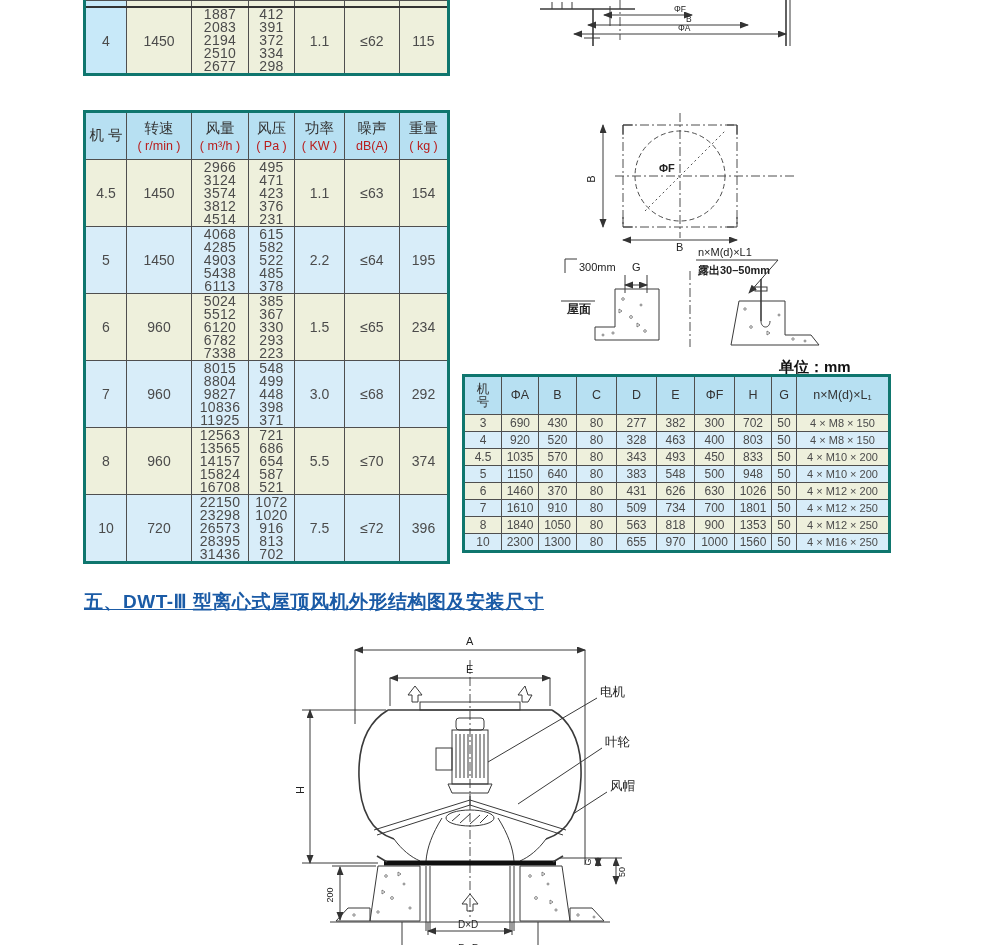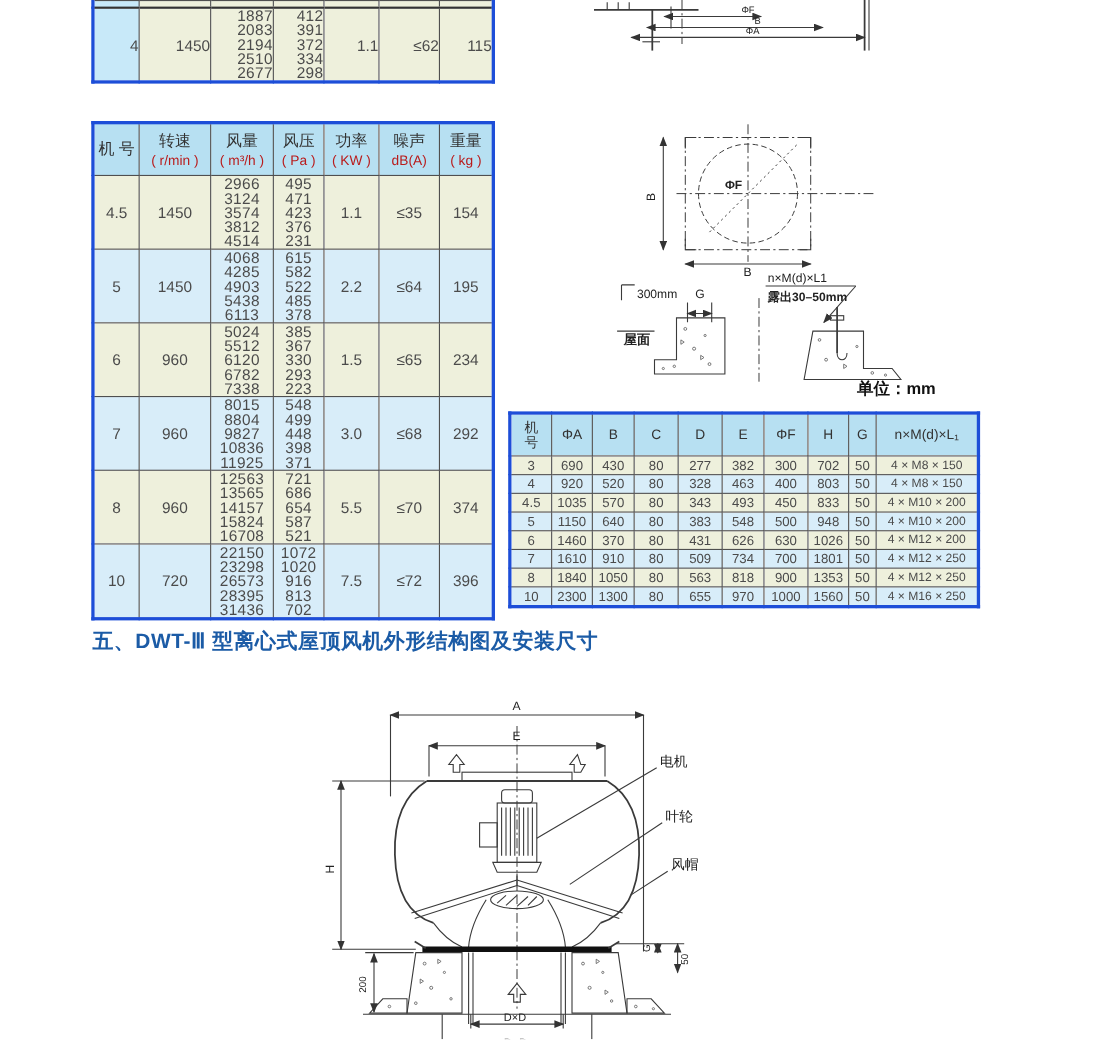--- a/index.html
+++ b/index.html
@@ -1,27 +1,27 @@
 <!DOCTYPE html>
 <html><head>
 <meta charset="utf-8">
 <style>
   html,body{margin:0;padding:0;background:#fff;}
   #page{position:relative;width:1000px;height:945px;background:#ffffff;overflow:hidden;
         font-family:"Liberation Sans",sans-serif;}
   table{border-collapse:collapse;table-layout:fixed;}
-  .grid{border:3px solid #1d4ed8;}
+  .grid{border:3px solid #0f766e;}
   .grid th,.grid td{border:1px solid #4f4f4f;text-align:center;vertical-align:middle;
         color:#4b4b4b;padding:0;overflow:hidden;}
   
   #toptable{position:absolute;left:83px;top:0;}
   #toptable table{width:365px;border-top:none;}
   #toptable .striprow td{height:5px;background:#eef0dc;border-bottom:2px solid #333;}
   #toptable .striprow td:first-child{background:#c8e9f9;}
-  #toptable .datarow td{height:60px;font-size:14px;background:#eef0dc;text-align:right;}
+  #toptable .datarow td{height:60px;font-size:14px;background:#eef0dc;}
   #toptable .datarow td.model{background:#c8e9f9;}
   .stack{white-space:pre-line;font-size:13px;line-height:13px;letter-spacing:.3px;}
   
   #spectable{position:absolute;left:83px;top:110px;}
   #spectable table{width:365px;}
   #spectable thead th{background:#b7e0f2;height:46px;font-weight:normal;}
   .ht{display:block;font-size:14.5px;color:#333;}
   .hs{display:block;font-size:12.5px;color:#b91c1c;margin-top:1px;}
   #spectable tbody td{height:66px;font-size:14px;}
   #spectable tbody tr:nth-child(odd) td{background:#eef0dc;}
@@ -31,23 +31,23 @@
   #dimtable{position:absolute;left:462px;top:374px;}
   #dimtable table{width:426px;}
   #dimtable thead th{background:#b7e0f2;font-weight:normal;font-size:12.5px;height:37px;
         white-space:pre-line;line-height:13px;color:#333;}
   #dimtable tbody td{height:16px;font-size:12px;}
   #dimtable tbody td:last-child{font-size:11px;}
   #dimtable tbody tr:nth-child(odd) td{background:#eef0dc;}
   #dimtable tbody tr:nth-child(even) td{background:#d8edf9;}
   #dimtable tbody td:first-child{background:#c8e9f9;}
   
-  #sectitle{position:absolute;left:84px;top:570px;font-size:19px;font-weight:bold;
-        color:#1b5ba6;letter-spacing:.5px;}
-  #unitnote{position:absolute;left:779px;top:344px;font-size:15px;font-weight:bold;color:#111;}
+  #sectitle{position:absolute;left:84px;top:589px;font-size:19px;font-weight:bold;
+        color:#1b5ba6;letter-spacing:.5px;text-decoration:underline;}
+  #unitnote{position:absolute;left:779px;top:358px;font-size:15px;font-weight:bold;color:#111;}
   
   svg.draw{position:absolute;}
   svg text{font-family:"Liberation Sans",sans-serif;fill:#222;}
   .ln{stroke:#3a3a3a;stroke-width:1;fill:none;}
   .ln2{stroke:#3a3a3a;stroke-width:1.6;fill:none;}
   .cl{stroke:#3a3a3a;stroke-width:0.9;fill:none;stroke-dasharray:9 3 2 3;}
   .dot{stroke:#3a3a3a;stroke-width:0.9;fill:none;stroke-dasharray:2 3;}
   .dash{stroke:#3a3a3a;stroke-width:0.9;fill:none;stroke-dasharray:5 3;}
   .thick{stroke:#101010;stroke-width:5;fill:none;}
   .spk{stroke:#666;fill:none;stroke-width:0.8;}
@@ -159,21 +159,21 @@
 3124
 3574
 3812
 4514</td>
             <td class="stack">495
 471
 423
 376
 231</td>
             <td>1.1</td>
-            <td>≤35</td>
+            <td>≤63</td>
             <td>154</td>
           </tr>
 
           <tr>
             <td class="model">5</td>
             <td>1450</td>
             <td class="stack">4068
 4285
 4903
 5438

